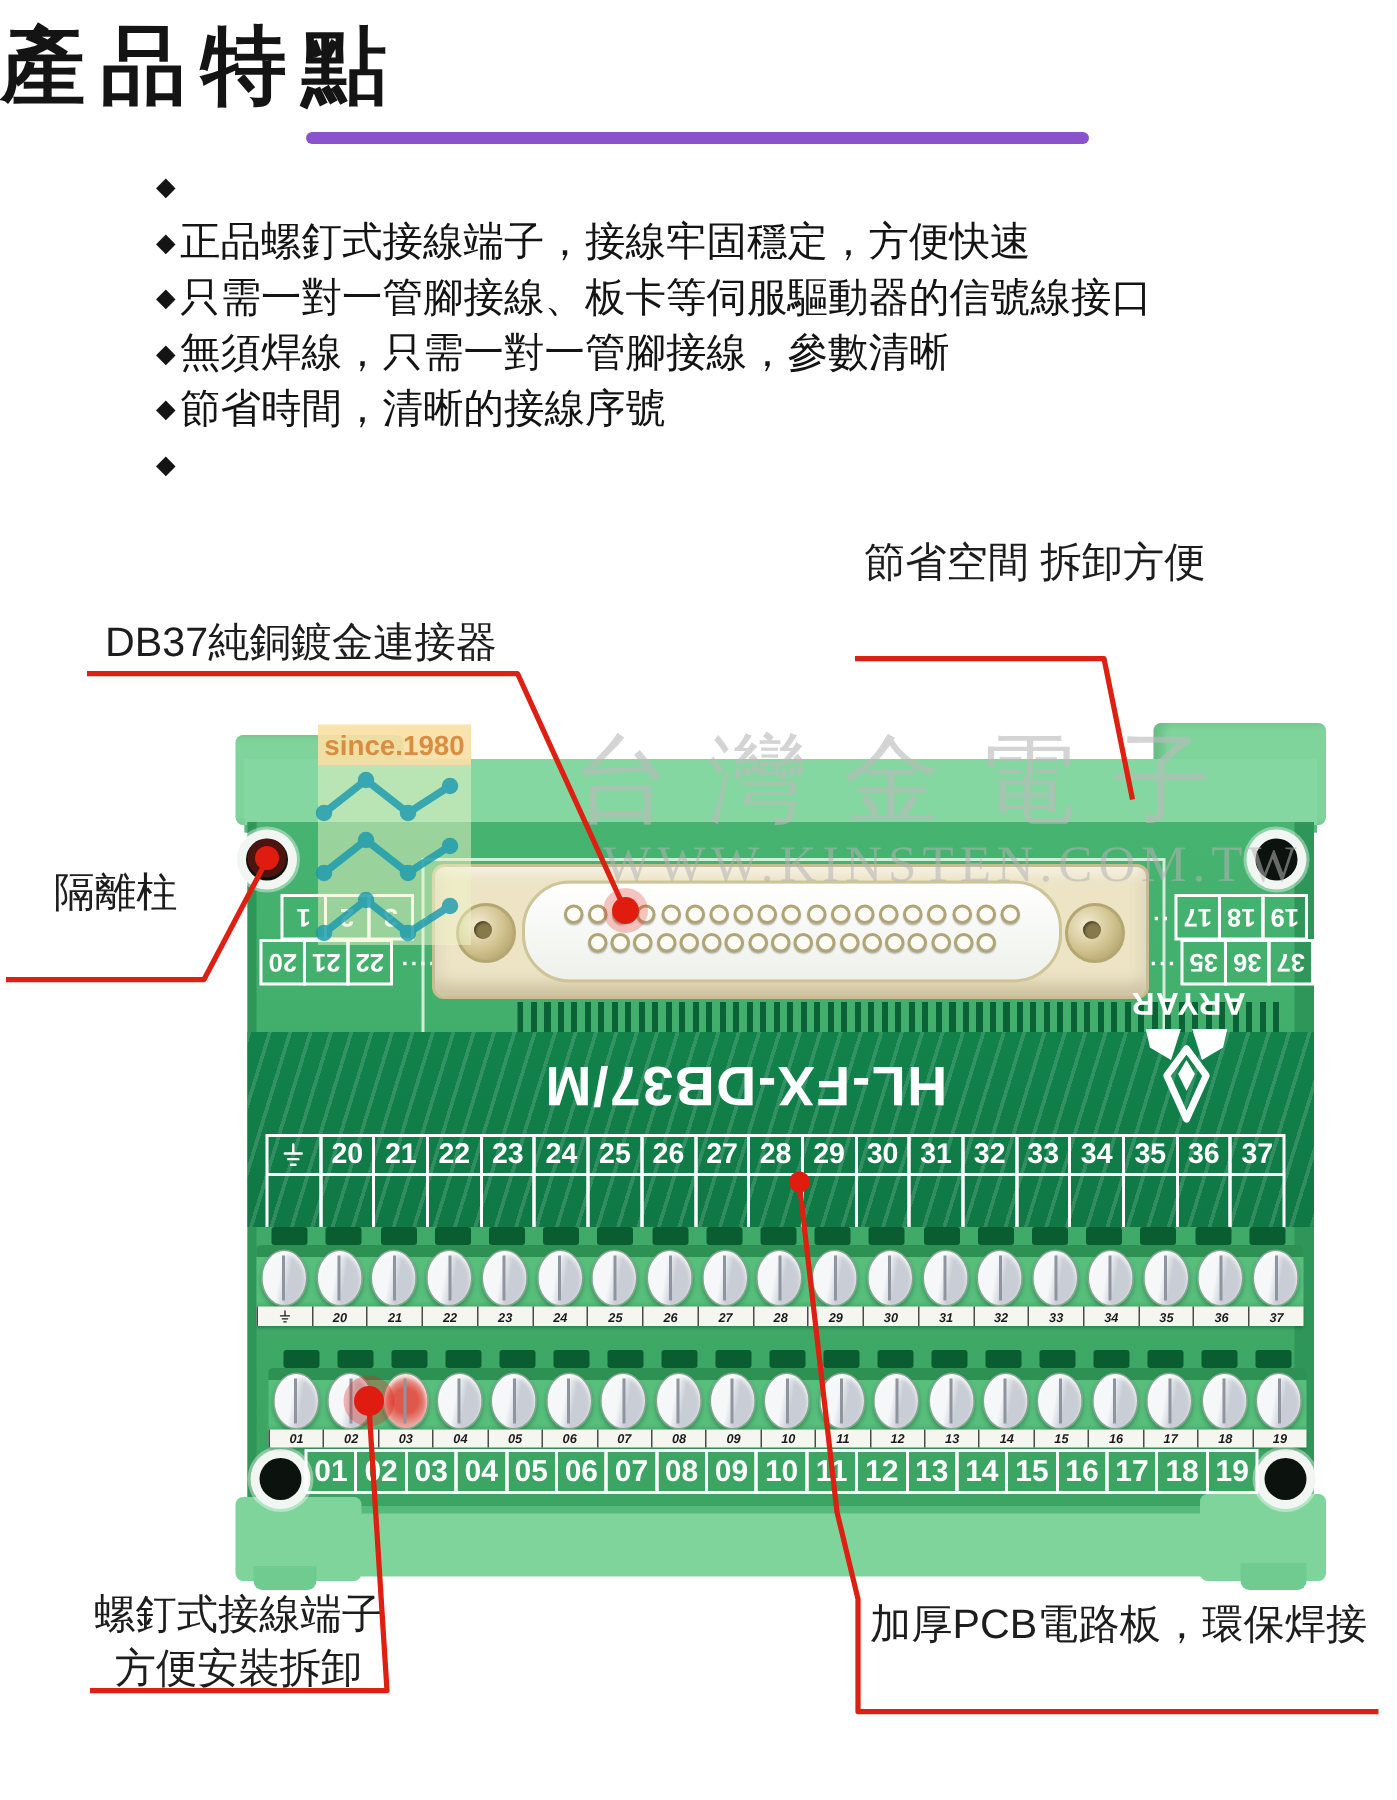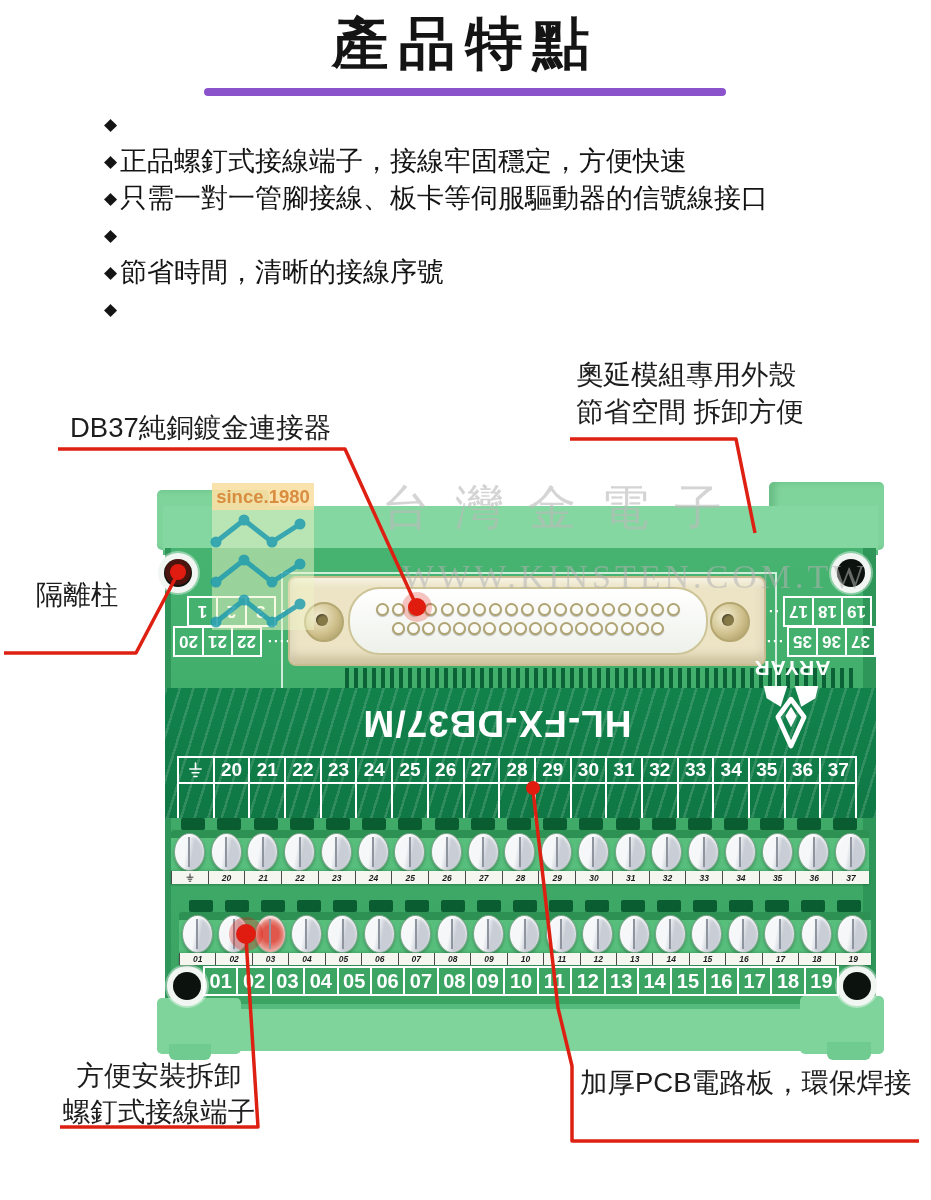--- a/index.html
+++ b/index.html
@@ -1,20 +1,20 @@
 <!DOCTYPE html>
 <html><head>
 <meta charset="utf-8">
 <style>
   html,body{margin:0;padding:0;background:#fff;}
   body{width:931px;height:1200px;position:relative;overflow:hidden;
        font-family:"Liberation Sans","DejaVu Sans",sans-serif;color:#161616;}
 
   
-  .title{position:absolute;left:0;top:6px;width:100%;text-align:center;
+  .title{position:absolute;left:0;top:6px;width:100%;
          font-size:57px;font-weight:800;letter-spacing:10px;color:#141414;}
   .divider{position:absolute;left:204px;top:88px;width:522px;height:8px;
            border-radius:4px;}
 
   
   .features{position:absolute;left:104px;top:110px;margin:0;padding:0;list-style:none;}
   .feat{display:flex;align-items:center;margin-bottom:8px;font-size:27px;line-height:29px;
         color:#141414;white-space:nowrap;}
   .bullet{font-size:17px;margin-right:3px;color:#141414;}
 
@@ -135,21 +135,21 @@
   .slabel{flex:1 1 0;font-size:8.5px;font-weight:bold;color:#1b1b1b;text-align:center;
         border-left:1px solid #4a4a4a;display:flex;align-items:center;justify-content:center;
         font-style:italic;}
 
   
   .wm{z-index:20;pointer-events:none;}
   .wm-since{position:absolute;left:212px;top:483px;width:102px;height:27px;background:rgba(248,223,164,.92);
         color:#d98d40;font-size:18.5px;font-weight:bold;text-align:center;line-height:27px;}
   .wm-pale{position:absolute;left:212px;top:510px;width:102px;height:120px;background:rgba(238,244,200,.5);}
   .wm-zigzag{position:absolute;left:208px;top:512px;width:100px;height:118px;opacity:.8;}
-  .wm-name{position:absolute;left:382px;top:476px;font-size:48px;letter-spacing:25px;
+  .wm-name{position:absolute;left:382px;top:476px;font-size:65px;letter-spacing:25px;
         font-family:"Liberation Serif","DejaVu Serif",serif;color:rgba(185,185,185,.62);white-space:nowrap;}
   .wm-url{position:absolute;left:402px;top:558px;font-size:34px;letter-spacing:4px;
         font-family:"Liberation Serif","DejaVu Serif",serif;color:rgba(178,178,178,.55);white-space:nowrap;}
 
   
   .overlay{position:absolute;left:0;top:0;width:931px;height:1200px;z-index:40;pointer-events:none;}
 </style>
 </head>
 <body>
 
@@ -163,41 +163,41 @@
     <li class="feat">
       <span class="bullet">◆</span>
       <span class="ftext">正品螺釘式接線端子，接線牢固穩定，方便快速</span>
     </li>
     <li class="feat">
       <span class="bullet">◆</span>
       <span class="ftext">只需一對一管腳接線、板卡等伺服驅動器的信號線接口</span>
     </li>
     <li class="feat">
       <span class="bullet">◆</span>
+      <span class="ftext">無須焊線，只需一對一管腳接線，參數清晰</span>
     </li>
     <li class="feat">
       <span class="bullet">◆</span>
       <span class="ftext">節省時間，清晰的接線序號</span>
     </li>
     <li class="feat">
       <span class="bullet">◆</span>
     </li>
   </ul>
 
 <div class="co co-housing">
-  <div>奧延模組專用外殼</div>
   <div>節省空間 拆卸方便</div>
 </div>
 <div class="co co-db37">DB37純銅鍍金連接器</div>
 <div class="co co-standoff">
   <div>隔離柱</div>
 </div>
 <div class="co co-screw">
+  <div>螺釘式接線端子</div>
   <div>方便安裝拆卸</div>
-  <div>螺釘式接線端子</div>
 </div>
 <div class="co co-pcb">
   <div>加厚PCB電路板，環保焊接</div>
 </div>
 
 <div class="product">
   <div class="cap cap-tl"></div>
   <div class="cap cap-tr"></div>
   <div class="band-top"></div>
   <div class="housing"></div>

